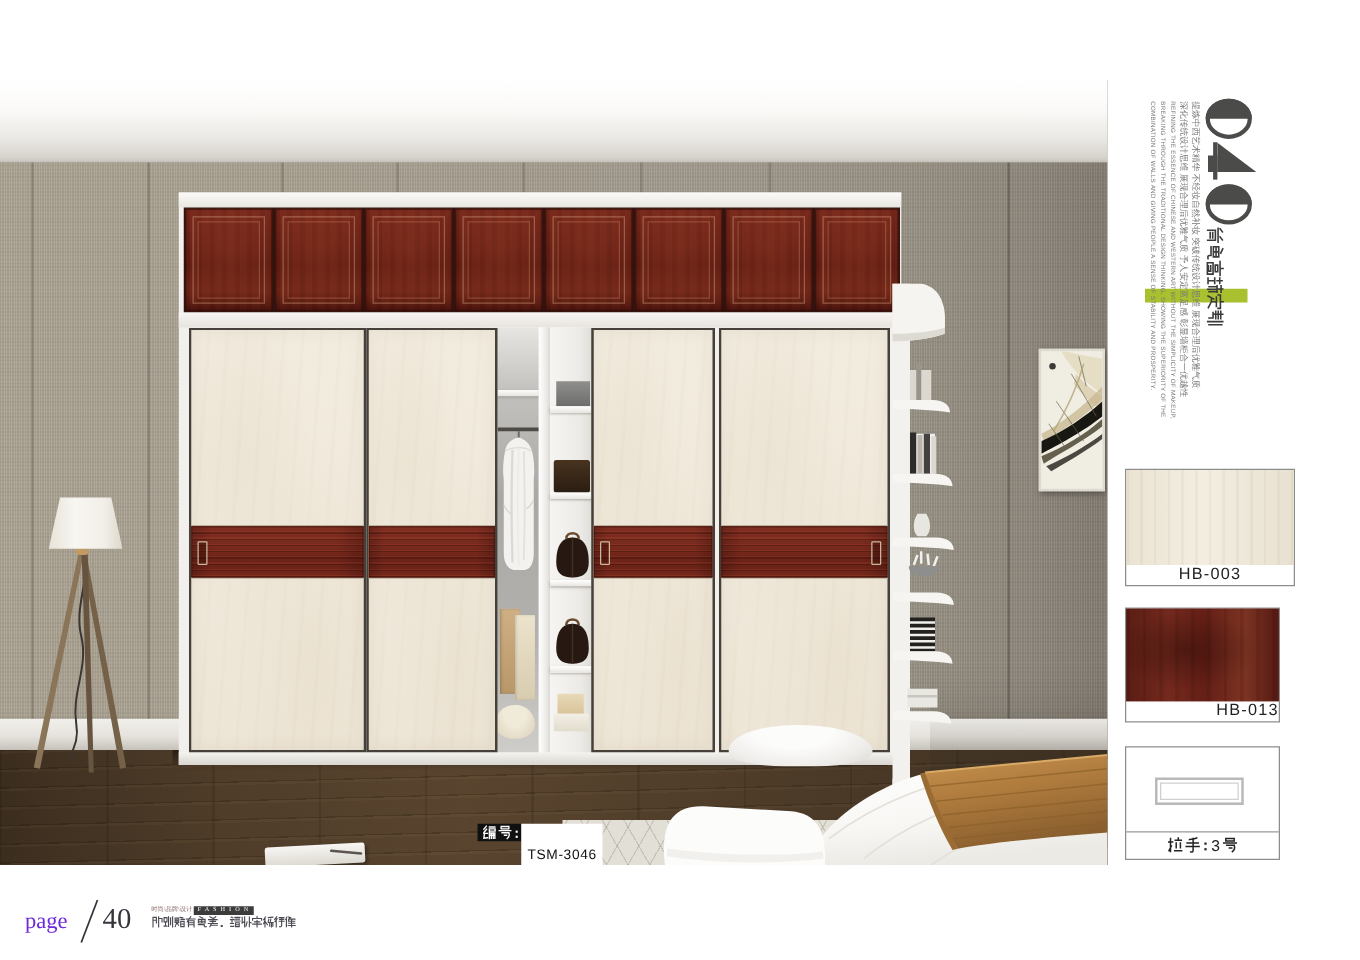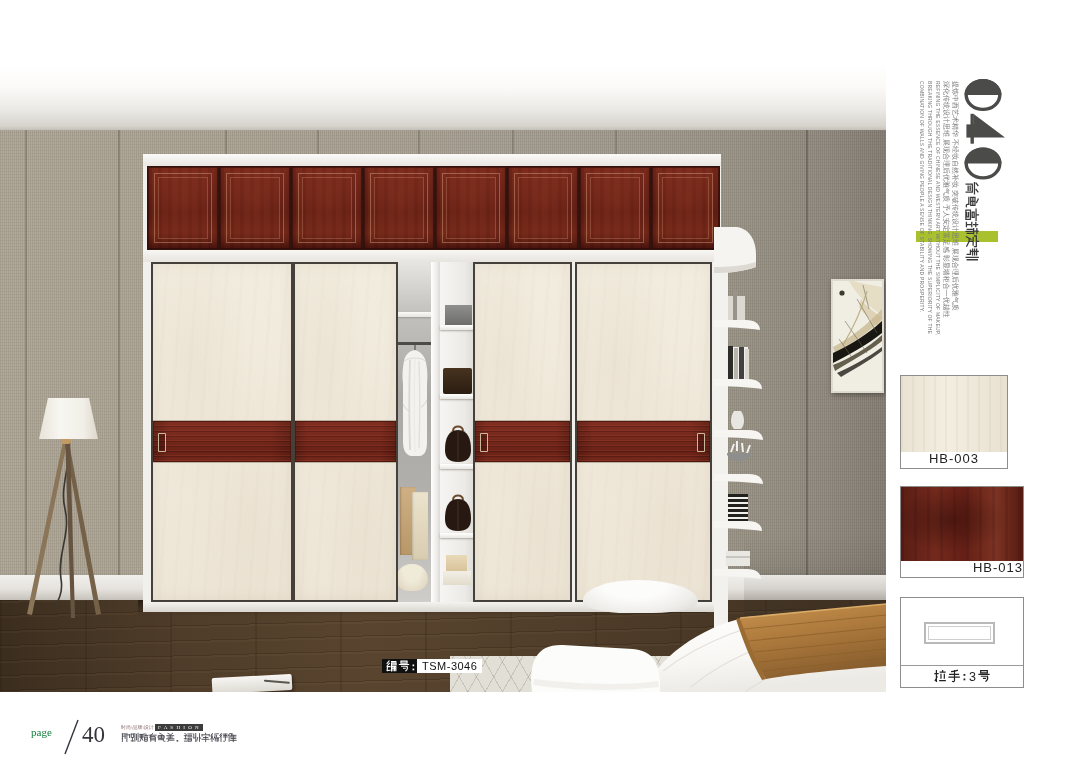--- a/index.html
+++ b/index.html
@@ -317,21 +317,21 @@
   <div class="abs" style="left:382px;top:595px;height:14px;font-size:10px;line-height:14px;white-space:nowrap;">
     <span style="background:#101010;display:inline-block;height:14px;padding:0 1px 0 4px;vertical-align:top;"><svg width="30" height="14" viewBox="0 0 30 14" style="display:block;">
           <g transform="translate(0 1.5) scale(1.1)" stroke="#ffffff" stroke-width="1.0" fill="none" stroke-linecap="square">
             <path d="M2.8 0.4 L1 2.6 M3 2.6 L1 5 M1 5.6 H3.6 M1.4 5.6 L1 9.2 M1 9.2 L3.6 8.8 M5 1 H9 M5 2.4 V9.4 M5 2.4 H9.2 V4 H5 M5.2 5.4 H9 M5.2 7 H9 M6.4 5.4 V9.2 M7.8 5.4 V9.2 M9 5.4 V9.2"></path>
           </g>
           <g transform="translate(12.5 1.5) scale(1.1)" stroke="#ffffff" stroke-width="1.0" fill="none" stroke-linecap="square">
             <path d="M2.2 0.6 H7.8 V2.4 H2.2 Z M0.8 3.6 H9.2 M2.8 5.2 H7.8 M7.8 5.2 C8.4 6.8 8.2 8.2 6.6 9.4 M4.6 7 H6.2"></path>
           </g>
           <rect x="26.5" y="5.5" width="1.7" height="1.7" fill="#fff"></rect>
           <rect x="26.5" y="9.6" width="1.7" height="1.7" fill="#fff"></rect>
-        </svg></span><span style="background:#fff;color:#111;padding:0 5px;display:inline-block;height:14px;font-size:11px;letter-spacing:0.5px;">TSM-3046</span>
+        </svg></span><span style="background:#fff;color:#111;padding:18px 5px;display:inline-block;height:14px;font-size:11px;letter-spacing:0.5px;">TSM-3046</span>
   </div>
 </div>
 
 <div class="abs" style="left:916px;top:231px;width:82px;height:11px;background:#a9c02f;"></div>
 
 <svg class="abs" style="left:963px;top:78px;" width="44" height="104" viewBox="0 0 44 104">
   <ellipse cx="20" cy="17" rx="16.8" ry="14.4" fill="none" stroke="#4b4b49" stroke-width="3.4"></ellipse>
   <path d="M1.5 17 A18.5 16 0 0 1 38.5 17 Z" fill="#4b4b49"></path>
   <rect x="7.5" y="35.8" width="3.4" height="29.9" fill="#4b4b49"></rect>
   <path d="M11 36.2 L42 59.6 L11 59.6 Z" fill="#4b4b49"></path>
@@ -362,21 +362,21 @@
   </svg>
 
 <div class="abs" style="left:959px;top:81px;width:260px;height:42px;transform:rotate(90deg);transform-origin:0 0;color:#787878;">
   <div style="font-size:7px;line-height:8.5px;white-space:nowrap;">提炼中西艺术精华 不经妆自然补妆 突破传统设计思维 展现合理后优雅气质</div>
   <div style="font-size:7px;line-height:8.5px;white-space:nowrap;">深化传统设计思维 展现合理后优雅气质 予人安定富足感 彰显墙柜合一优越性</div>
   <div style="font-size:5px;line-height:8px;white-space:nowrap;letter-spacing:0.2px;">REFINING THE ESSENCE OF CHINESE AND WESTERN ART WITHOUT THE SIMPLICITY OF MAKEUP,</div>
   <div style="font-size:5px;line-height:8px;white-space:nowrap;letter-spacing:0.2px;">BREAKING THROUGH THE TRADITIONAL DESIGN THINKING, SHOWING THE SUPERIORITY OF THE</div>
   <div style="font-size:5px;line-height:8px;white-space:nowrap;letter-spacing:0.2px;">COMBINATION OF WALLS AND GIVING PEOPLE A SENSE OF STABILITY AND PROSPERITY.</div>
 </div>
 
-<div class="abs" style="left:900px;top:375px;width:108px;height:94px;border:1px solid #8d8d8d;box-sizing:border-box;background:#fff;">
+<div class="abs" style="left:900px;top:375px;width:136px;height:94px;border:1px solid #8d8d8d;box-sizing:border-box;background:#fff;">
   <div style="position:absolute;left:0;top:0;width:100%;height:76px;background:
       repeating-linear-gradient(90deg, rgba(185,170,135,0.12) 0 2px, transparent 2px 11px),
       linear-gradient(90deg,#eae3d3 0%,#f3eee1 45%,#e8e1d1 100%);background-color:#ece6d7;"></div>
   <div style="position:absolute;left:0;bottom:0;width:100%;height:18px;text-align:center;font-size:13px;line-height:17px;color:#222;letter-spacing:1px;">HB-003</div>
 </div>
 
 <div class="abs" style="left:900px;top:486px;width:124px;height:92px;border:1px solid #8d8d8d;box-sizing:border-box;background:#fff;">
   <div style="position:absolute;left:0;top:0;width:100%;height:74px;background:
       repeating-linear-gradient(90deg, rgba(20,4,2,0.10) 0 3px, transparent 3px 13px),
       radial-gradient(ellipse at 40% 45%, rgba(25,5,2,0.38) 0%, rgba(0,0,0,0) 55%),
@@ -398,21 +398,21 @@
           <rect x="29.5" y="5" width="1.8" height="1.8" fill="#222"></rect>
           <rect x="29.5" y="9.5" width="1.8" height="1.8" fill="#222"></rect>
           <text x="35" y="11.5" font-family="Liberation Sans" font-size="12.5" fill="#222">3</text>
           <g transform="translate(44 1) scale(1.2)" stroke="#222" stroke-width="1.0" fill="none" stroke-linecap="square">
             <path d="M2.2 0.6 H7.8 V2.4 H2.2 Z M0.8 3.6 H9.2 M2.8 5.2 H7.8 M7.8 5.2 C8.4 6.8 8.2 8.2 6.6 9.4 M4.6 7 H6.2"></path>
           </g>
         </svg></div>
     </div>
 </div>
 
-<div class="abs" style="left:31px;top:726px;font-family:'Liberation Serif',serif;color:#15803d;font-size:11px;">page</div>
+<div class="abs" style="left:20px;top:726px;font-family:'Liberation Serif',serif;color:#6d28d9;font-size:18px;">page</div>
 
 <div class="abs" style="left:62px;top:718px;width:18px;height:38px;">
   <svg width="18" height="38">
       <line x1="16" y1="2" x2="3" y2="36" stroke="#34343c" stroke-width="1.4"></line>
     </svg>
 </div>
 
 <div class="abs" style="left:82px;top:722px;font-family:'Liberation Serif',serif;font-size:23px;color:#34343c;">40</div>
 
 <div class="abs" style="left:121px;top:724px;width:130px;height:8px;font-size:5px;color:#8a6a6a;font-family:'Liberation Serif',serif;white-space:nowrap;">时尚\品牌\设计 <span style="background:#3c3c3c;color:#fff;padding:1px 3px;letter-spacing:1px;">F A S H I O N</span></div>

